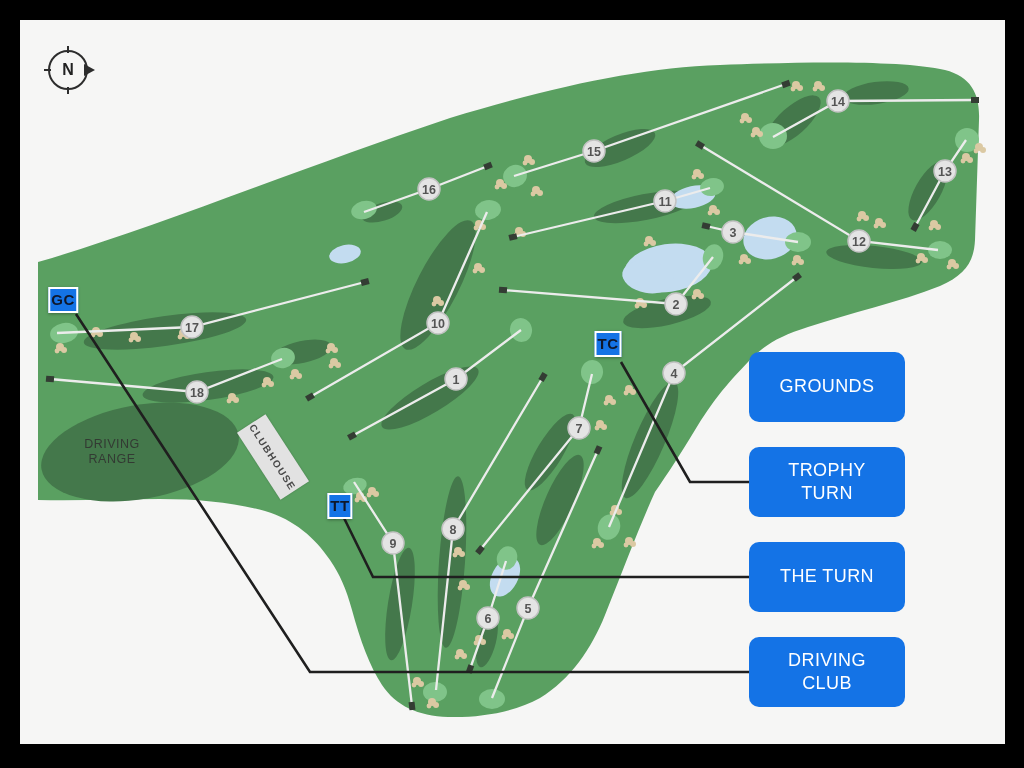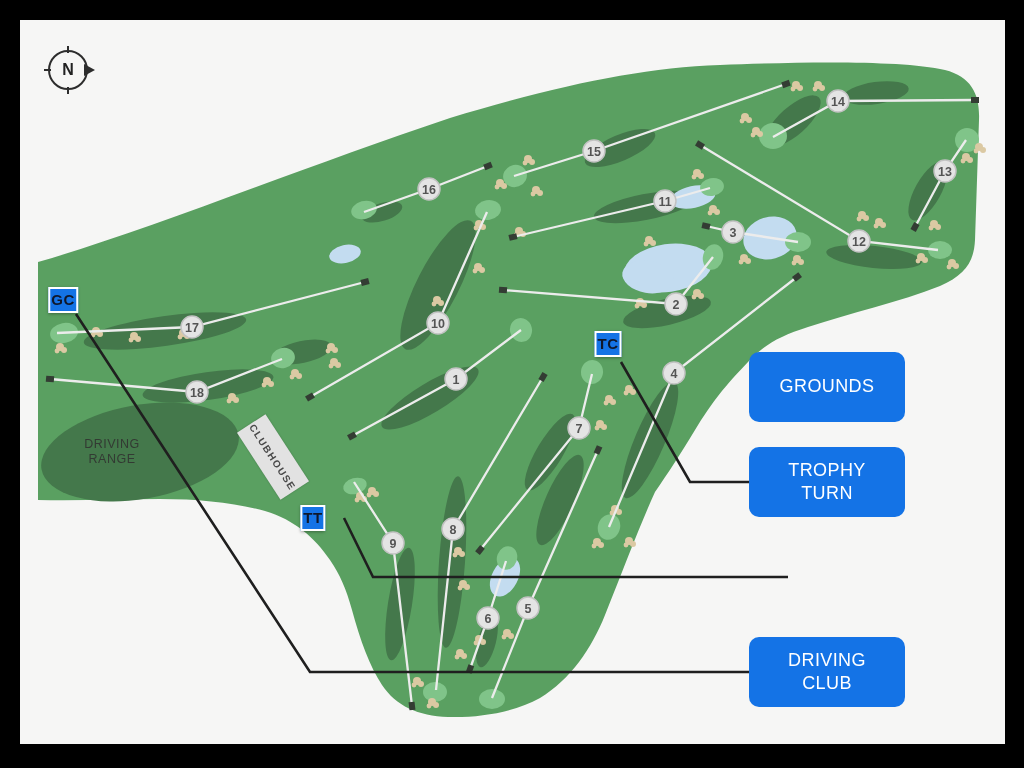--- a/index.html
+++ b/index.html
@@ -368,20 +368,21 @@
     <div class="arrow"></div>
     <div class="n">N</div>
   </div>
 
   <div id="driving-range">DRIVING
 RANGE</div>
   <div id="clubhouse">CLUBHOUSE</div>
 
   <div class="tag" style="left: 63px; top: 300px;">GC</div>
   <div class="tag" style="left: 608px; top: 344px;">TC</div>
-  <div class="tag" style="left: 313px; top: 506px; margin-top: 12px;">TT</div>
+  <div class="tag" style="left: 340px; top: 506px;">TT</div>
 
   <div class="btn" id="btn-0">GROUNDS</div>
   <div class="btn" id="btn-1">TROPHY
 TURN</div>
+  <div class="btn" id="btn-2">THE TURN</div>
   <div class="btn" id="btn-3">DRIVING
 CLUB</div>
 </div>
 
 </body></html>

